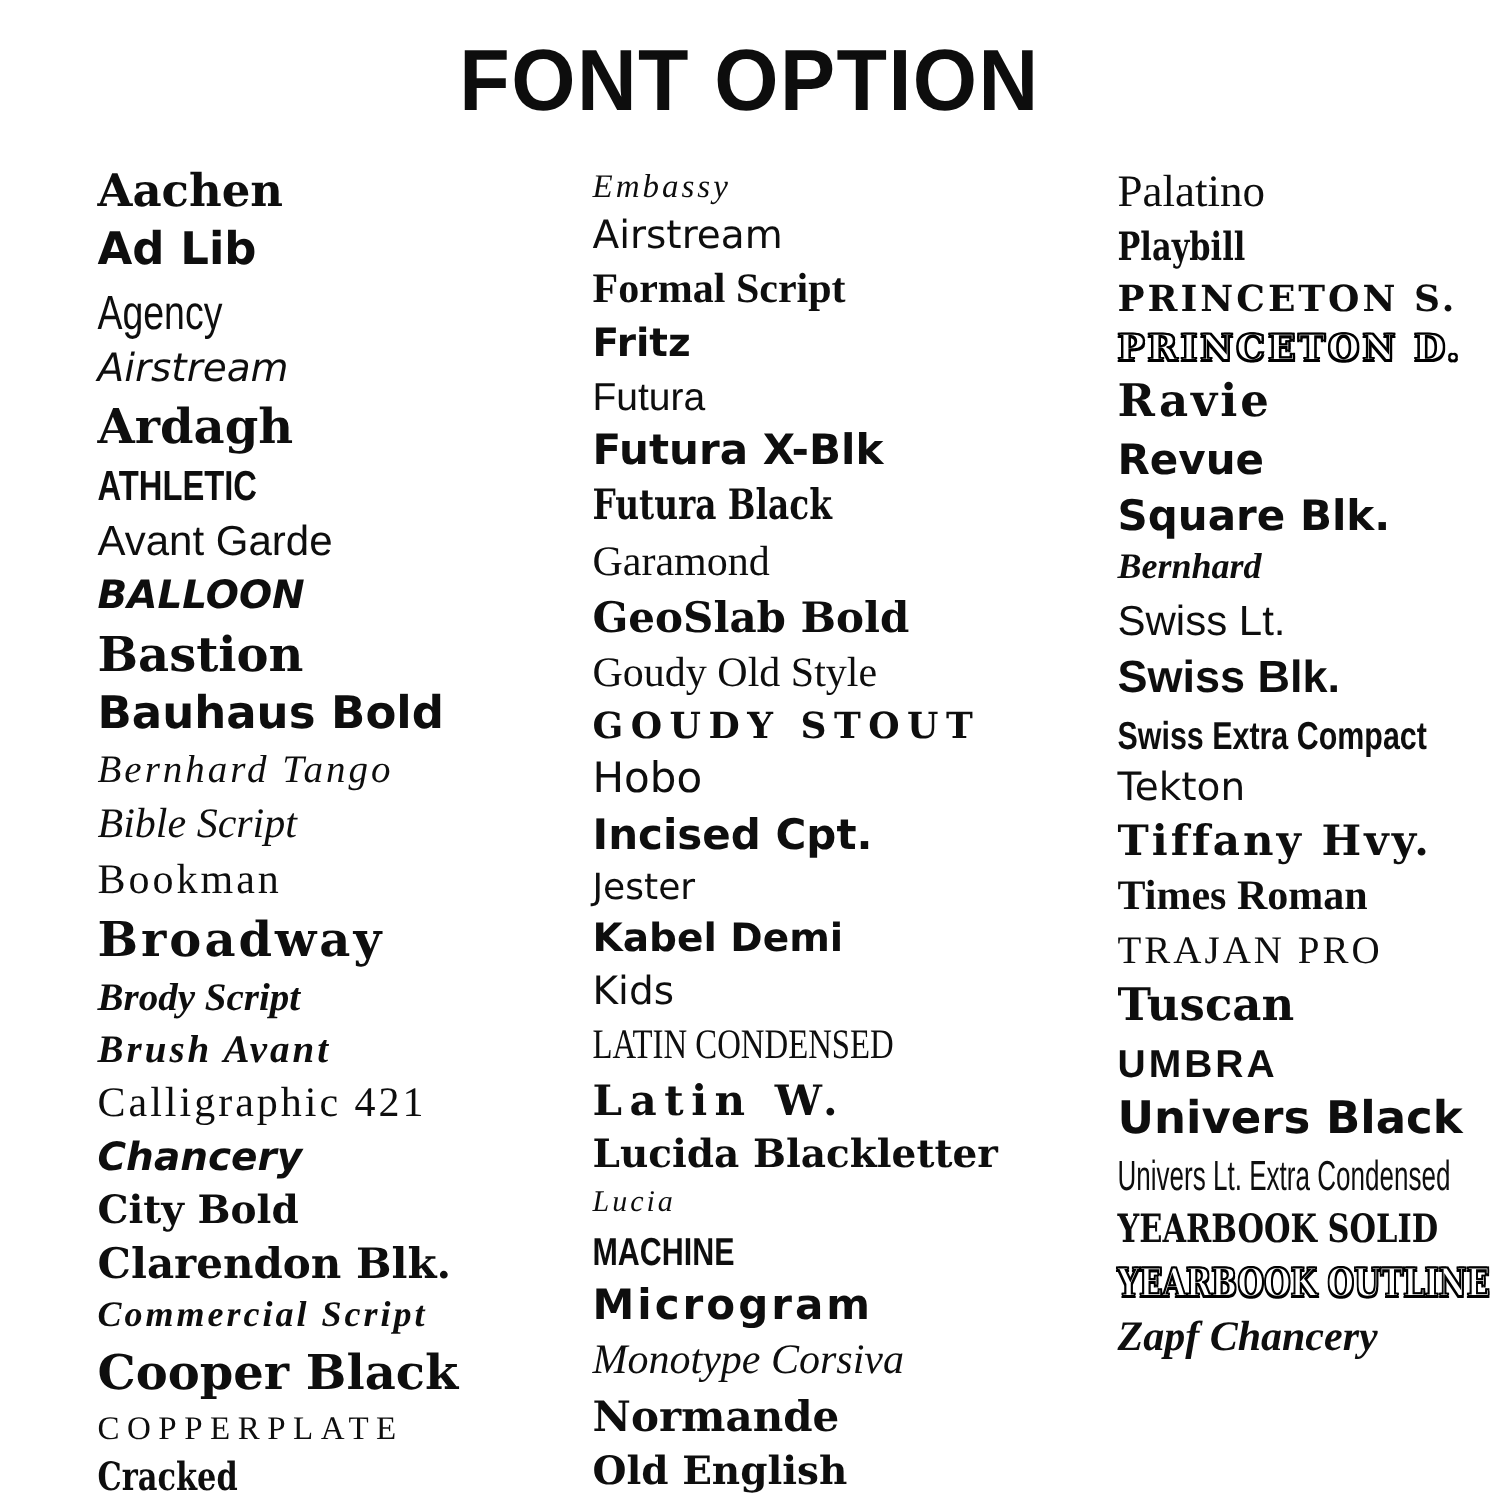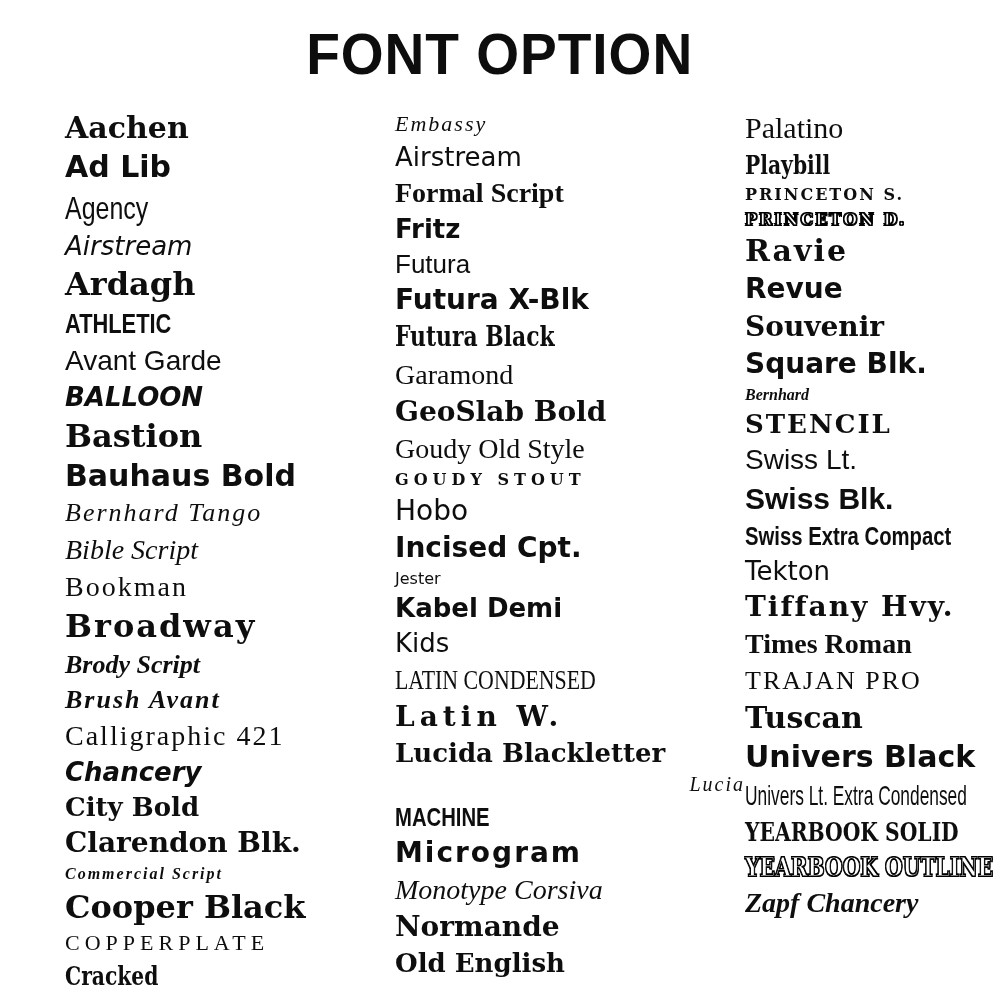--- a/index.html
+++ b/index.html
@@ -27,21 +27,21 @@
   .i{font-style:italic;}
   .up{text-transform:uppercase;}
   .sp1{letter-spacing:2px;}
   .sp2{letter-spacing:5px;}
   .cond{transform:scaleX(0.78);transform-origin:0 50%;}
   .cond2{transform:scaleX(0.62);transform-origin:0 50%;}
   .outline{color:#fff;-webkit-text-stroke:1.2px #000;
            text-shadow:-1px -1px 0 #000,1px -1px 0 #000,-1px 1px 0 #000,1px 1px 0 #000;}
 
   
-  .s20{font-size:20px;text-align:right;} .s22{font-size:22px;} .s24{font-size:16px;}
+  .s20{font-size:20px;} .s22{font-size:22px;} .s24{font-size:24px;}
   .s26{font-size:26px;} .s28{font-size:28px;} .s30{font-size:30px;}
   .s32{font-size:32px;}
 </style>
 </head>
 <body>
 
 <div class="page">
   <div class="title-wrap">
     <div class="title">FONT OPTION</div>
   </div>
@@ -104,32 +104,31 @@
       <div class="item s26 dserif b">Old English</div>
     </div>
 
     <div class="col col-right">
       <div class="item s30 serif">Palatino</div>
       <div class="item s26 dserif b cond">Playbill</div>
       <div class="item s24 dserif b up sp1">PRINCETON S.</div>
       <div class="item s24 dserif b up sp1 outline">PRINCETON D.</div>
       <div class="item s30 dserif b sp1">Ravie</div>
       <div class="item s28 dsans b">Revue</div>
-      <div class="item s28 dserif b">Souvenir</div>
       <div class="item s28 dsans b">Square Blk.</div>
       <div class="item s24 serif b i">Bernhard</div>
-      <div class="item s26 dserif b up sp1">STENCIL</div>
       <div class="item s28 sans">Swiss Lt.</div>
       <div class="item s30 sans b">Swiss Blk.</div>
       <div class="item s26 sans b cond">Swiss Extra Compact</div>
       <div class="item s26 dsans">Tekton</div>
       <div class="item s28 dserif b sp1">Tiffany Hvy.</div>
       <div class="item s28 serif b">Times Roman</div>
       <div class="item s26 serif sp1">TRAJAN PRO</div>
       <div class="item s30 dserif b">Tuscan</div>
+      <div class="item s26 sans b up sp1">UMBRA</div>
       <div class="item s30 dsans b">Univers Black</div>
       <div class="item s28 sans cond2">Univers Lt. Extra Condensed</div>
       <div class="item s26 dserif b up cond">YEARBOOK SOLID</div>
       <div class="item s26 dserif b up cond outline">YEARBOOK OUTLINE</div>
       <div class="item s28 serif b i">Zapf Chancery</div>
     </div>
 
   </div>
 </div>
 

